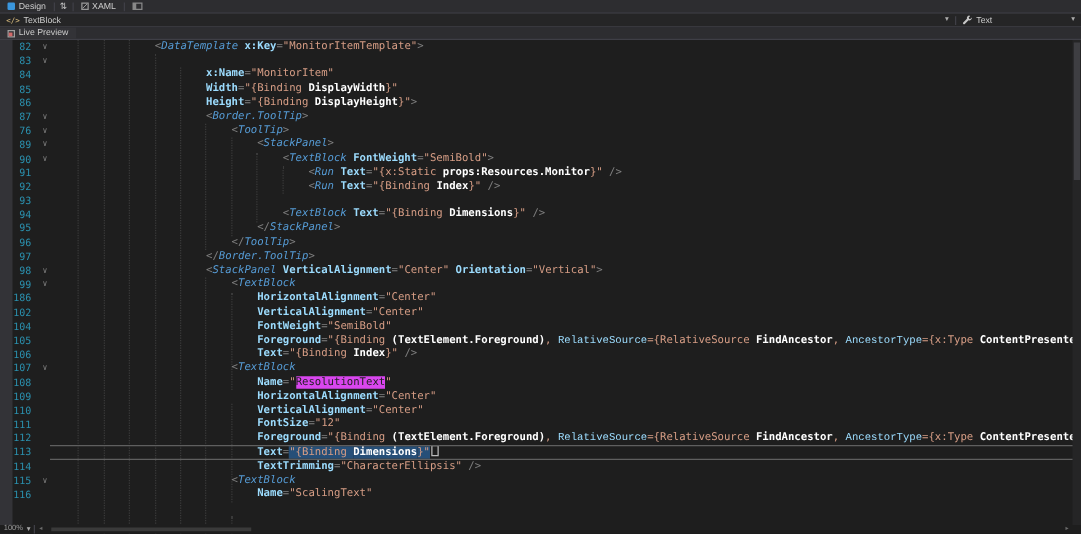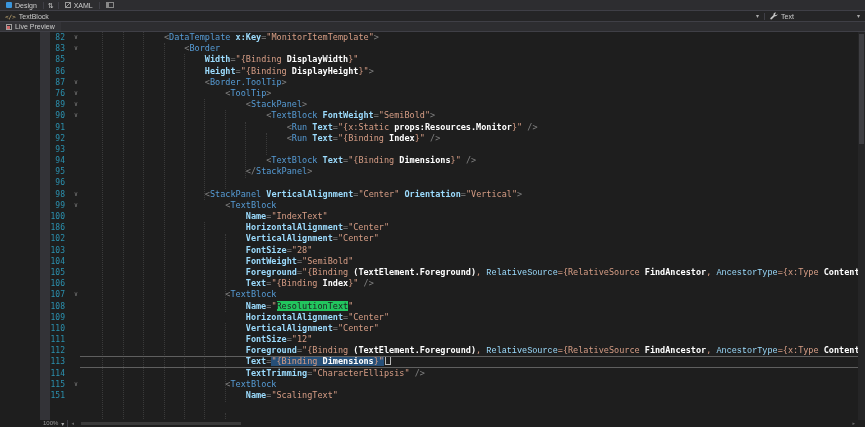--- a/index.html
+++ b/index.html
@@ -27,36 +27,36 @@
   .combo .spacer{flex:1;}
   .tag-icon{color:#D7BA7D;font-size:6px;font-family:"DejaVu Sans Mono",monospace;}
   .dd{color:#ACACAC;font-size:6px;line-height:1;}
   
   #bar3{height:10px;background:#2D2D30;border-bottom:1px solid #3F3F46;font-size:7px;color:#CCCCCC;}
   .preview-tab{display:flex;align-items:center;gap:3px;padding:0 6px;height:100%;background:#333337;}
   .preview-icon{width:6px;height:6px;border:1px solid #A0A0A0;box-sizing:border-box;position:relative;background:#2D2D30;}
   .preview-icon::after{content:"";position:absolute;left:0;bottom:0;width:3px;height:3px;background:#D16969;}
   
   #code{position:absolute;top:32px;left:0;right:0;bottom:0;
-    font-family:"DejaVu Sans Mono",monospace;font-size:8.5px;line-height:11.2px;color:#D4D4D4;margin-left:40px;}
+    font-family:"DejaVu Sans Mono",monospace;font-size:8.5px;line-height:11.2px;color:#D4D4D4;}
   #margin-strip{position:absolute;left:0;top:0;bottom:0;width:10px;background:#333337;}
   .g{position:absolute;width:0;border-left:1px dotted #3A3A3A;}
   #lines{position:relative;}
   .line{display:flex;height:11.2px;position:relative;}
   .ln{width:30px;min-width:30px;box-sizing:border-box;text-align:right;padding-right:5px;color:#2B91AF;font-size:8px;}
   .fold{width:12px;min-width:12px;text-align:center;color:#7F7F7F;font-size:6.5px;}
   .txt{white-space:pre;}
   .tk.x{color:#D4D4D4;}
   .tk.p{color:#808080;}
-  .tk.e{color:#569CD6;}
+  .tk.e{color:#569CD6;font-style:italic;}
   .tk.a{color:#9CDCFE;font-weight:bold;}
   .tk.n{color:#9CDCFE;font-family:Liberation Mono, monospace;}
   .tk.s{color:#D69D85;}
   .tk.w{color:#FFFFFF;font-weight:bold;}
-  .tk.hl{background:#22c55e;color:#1E1E1E;}
+  .tk.hl{background:#d946ef;color:#1E1E1E;}
   .tk.sel{background:#264F78;}
   .tk.c{display:inline-block;width:4px;height:7px;border:1px solid #BBBBBB;margin-left:1px;vertical-align:-1px;}
   .line.current::before{content:"";position:absolute;left:40px;right:0;top:0;bottom:0;
     border-top:1px solid #5F5F5F;border-bottom:1px solid #5F5F5F;pointer-events:none;}
   
   #vscroll{position:absolute;right:0;top:0;bottom:7px;width:7px;background:#252526;}
   #vthumb{position:absolute;right:1px;top:2px;width:5px;height:110px;background:#3E3E42;}
   #status{position:absolute;left:0;right:7px;bottom:0;height:7px;background:#1E1E1E;
     display:flex;align-items:center;gap:3px;font-size:6px;color:#9A9A9A;padding-left:3px;
     font-family:"Liberation Sans","DejaVu Sans",sans-serif;}
@@ -131,21 +131,25 @@
 
   <div id="lines">
       <div class="line">
         <span class="ln">82</span>
         <span class="fold">∨</span>
         <span class="txt"><span class="tk x">                </span><span class="tk p">&lt;</span><span class="tk e">DataTemplate</span><span class="tk x"> </span><span class="tk a">x:Key</span><span class="tk p">=</span><span class="tk s">"MonitorItemTemplate"</span><span class="tk p">&gt;</span></span>
       </div>
       <div class="line">
         <span class="ln">83</span>
         <span class="fold">∨</span>
-        <span class="txt"><span class="tk x">                    </span><span class="tk p">&lt;</span><span class="tk e">Border</span></span>
+      </div>
+      <div class="line">
+        <span class="ln">84</span>
+        <span class="fold"></span>
+        <span class="txt"><span class="tk x">                        </span><span class="tk a">x:Name</span><span class="tk p">=</span><span class="tk s">"MonitorItem"</span></span>
       </div>
       <div class="line">
         <span class="ln">85</span>
         <span class="fold"></span>
         <span class="txt"><span class="tk x">                        </span><span class="tk a">Width</span><span class="tk p">=</span><span class="tk s">"{Binding </span><span class="tk w">DisplayWidth</span><span class="tk s">}"</span></span>
       </div>
       <div class="line">
         <span class="ln">86</span>
         <span class="fold"></span>
         <span class="txt"><span class="tk x">                        </span><span class="tk a">Height</span><span class="tk p">=</span><span class="tk s">"{Binding </span><span class="tk w">DisplayHeight</span><span class="tk s">}"</span><span class="tk p">&gt;</span></span>
@@ -190,50 +194,46 @@
         <span class="txt"><span class="tk x">                                    </span><span class="tk p">&lt;</span><span class="tk e">TextBlock</span><span class="tk x"> </span><span class="tk a">Text</span><span class="tk p">=</span><span class="tk s">"{Binding </span><span class="tk w">Dimensions</span><span class="tk s">}"</span><span class="tk x"> </span><span class="tk p">/&gt;</span></span>
       </div>
       <div class="line">
         <span class="ln">95</span>
         <span class="fold"></span>
         <span class="txt"><span class="tk x">                                </span><span class="tk p">&lt;/</span><span class="tk e">StackPanel</span><span class="tk p">&gt;</span></span>
       </div>
       <div class="line">
         <span class="ln">96</span>
         <span class="fold"></span>
+        <span class="txt"><span class="tk x">                            </span><span class="tk p">&lt;/</span><span class="tk e">ToolTip</span><span class="tk p">&gt;</span></span>
+      </div>
+      <div class="line">
+        <span class="ln">97</span>
+        <span class="fold"></span>
+        <span class="txt"><span class="tk x">                        </span><span class="tk p">&lt;/</span><span class="tk e">Border.ToolTip</span><span class="tk p">&gt;</span></span>
       </div>
       <div class="line">
         <span class="ln">98</span>
         <span class="fold">∨</span>
         <span class="txt"><span class="tk x">                        </span><span class="tk p">&lt;</span><span class="tk e">StackPanel</span><span class="tk x"> </span><span class="tk a">VerticalAlignment</span><span class="tk p">=</span><span class="tk s">"Center"</span><span class="tk x"> </span><span class="tk a">Orientation</span><span class="tk p">=</span><span class="tk s">"Vertical"</span><span class="tk p">&gt;</span></span>
       </div>
       <div class="line">
         <span class="ln">99</span>
         <span class="fold">∨</span>
         <span class="txt"><span class="tk x">                            </span><span class="tk p">&lt;</span><span class="tk e">TextBlock</span></span>
       </div>
       <div class="line">
-        <span class="ln">100</span>
-        <span class="fold"></span>
-        <span class="txt"><span class="tk x">                                </span><span class="tk a">Name</span><span class="tk p">=</span><span class="tk s">"IndexText"</span></span>
-      </div>
-      <div class="line">
         <span class="ln">186</span>
         <span class="fold"></span>
         <span class="txt"><span class="tk x">                                </span><span class="tk a">HorizontalAlignment</span><span class="tk p">=</span><span class="tk s">"Center"</span></span>
       </div>
       <div class="line">
         <span class="ln">102</span>
         <span class="fold"></span>
         <span class="txt"><span class="tk x">                                </span><span class="tk a">VerticalAlignment</span><span class="tk p">=</span><span class="tk s">"Center"</span></span>
-      </div>
-      <div class="line">
-        <span class="ln">103</span>
-        <span class="fold"></span>
-        <span class="txt"><span class="tk x">                                </span><span class="tk a">FontSize</span><span class="tk p">=</span><span class="tk s">"28"</span></span>
       </div>
       <div class="line">
         <span class="ln">104</span>
         <span class="fold"></span>
         <span class="txt"><span class="tk x">                                </span><span class="tk a">FontWeight</span><span class="tk p">=</span><span class="tk s">"SemiBold"</span></span>
       </div>
       <div class="line">
         <span class="ln">105</span>
         <span class="fold"></span>
         <span class="txt"><span class="tk x">                                </span><span class="tk a">Foreground</span><span class="tk p">=</span><span class="tk s">"{Binding </span><span class="tk w">(TextElement.Foreground)</span><span class="tk s">, </span><span class="tk n">RelativeSource</span><span class="tk s">={RelativeSource </span><span class="tk w">FindAncestor</span><span class="tk s">, </span><span class="tk n">AncestorType</span><span class="tk s">={x:Type </span><span class="tk w">ContentPresenter</span></span>
@@ -282,21 +282,21 @@
         <span class="ln">114</span>
         <span class="fold"></span>
         <span class="txt"><span class="tk x">                                </span><span class="tk a">TextTrimming</span><span class="tk p">=</span><span class="tk s">"CharacterEllipsis"</span><span class="tk x"> </span><span class="tk p">/&gt;</span></span>
       </div>
       <div class="line">
         <span class="ln">115</span>
         <span class="fold">∨</span>
         <span class="txt"><span class="tk x">                            </span><span class="tk p">&lt;</span><span class="tk e">TextBlock</span></span>
       </div>
       <div class="line">
-        <span class="ln">151</span>
+        <span class="ln">116</span>
         <span class="fold"></span>
         <span class="txt"><span class="tk x">                                </span><span class="tk a">Name</span><span class="tk p">=</span><span class="tk s">"ScalingText"</span></span>
       </div>
     </div>
 
   <div id="vscroll">
     <div id="vthumb"></div>
   </div>
 
   <div id="status">

